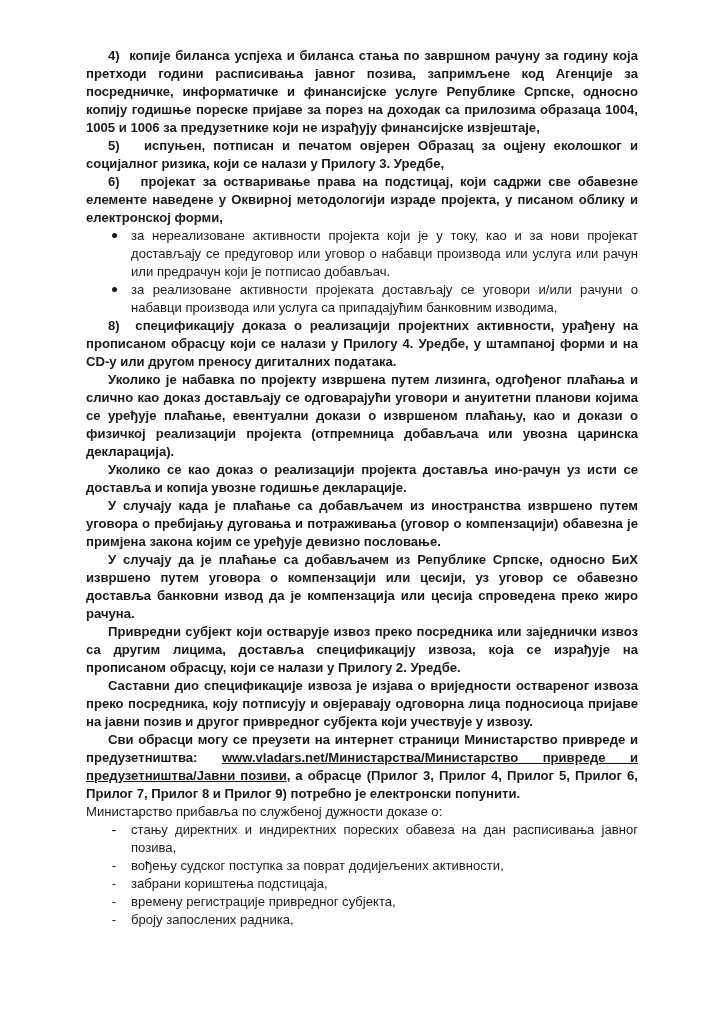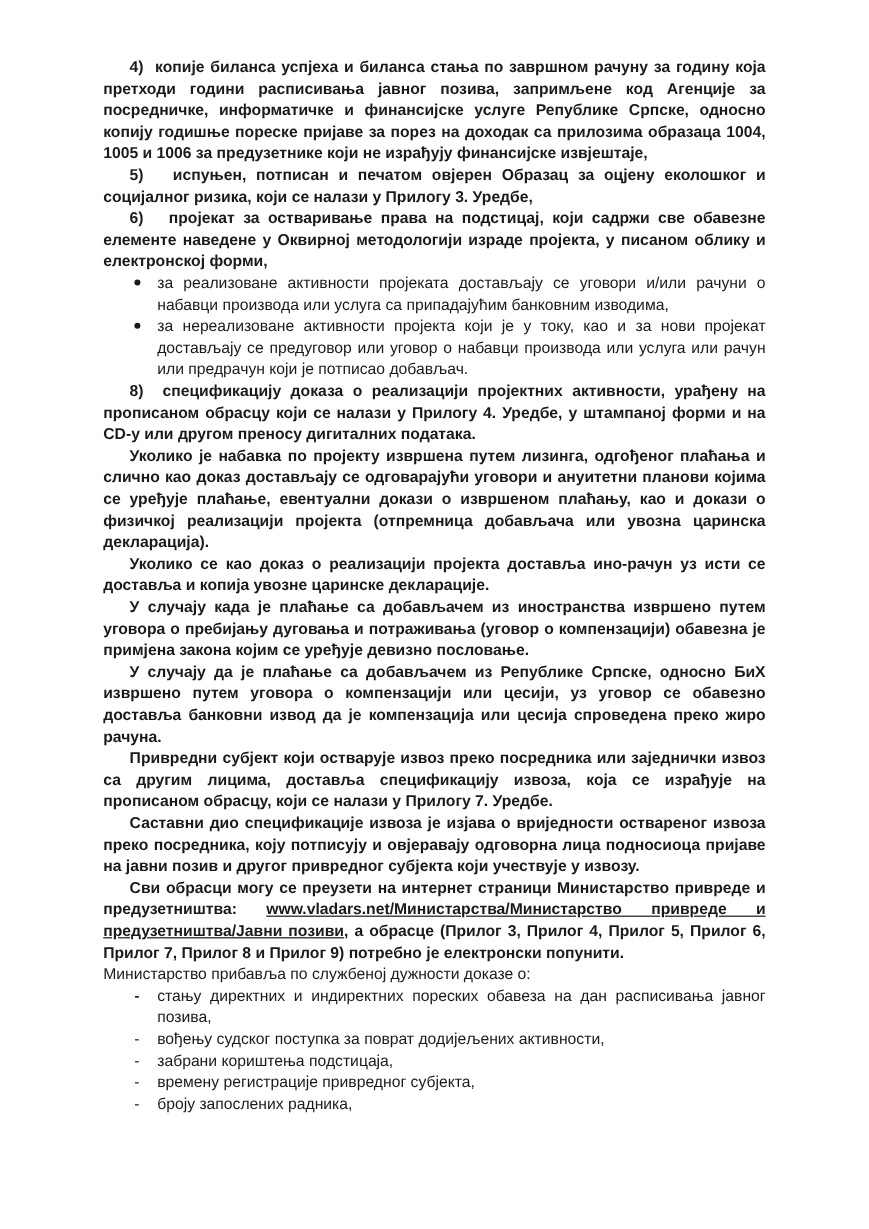--- a/index.html
+++ b/index.html
@@ -45,35 +45,35 @@
 
 <div class="page">
 
   <p class="p indent"><span>4)</span>&nbsp;&nbsp;<span>копије биланса успјеха и биланса стања по завршном рачуну за годину која претходи години расписивања јавног позива, запримљене код Агенције за посредничке, информатичке и финансијске услуге Републике Српске, односно копију годишње пореске пријаве за порез на доходак са прилозима образаца 1004, 1005 и 1006 за предузетнике који не израђују финансијске извјештаје,</span></p>
   <p class="p indent"><span>5)</span>&nbsp;&nbsp;&nbsp;<span>испуњен, потписан и печатом овјерен Образац за оцјену еколошког и социјалног ризика, који се налази у Прилогу 3. Уредбе,</span></p>
   <p class="p indent"><span>6)</span>&nbsp;&nbsp;&nbsp;<span>пројекат за остваривање права на подстицај, који садржи све обавезне елементе наведене у Оквирној методологији израде пројекта, у писаном облику и електронској форми,</span></p>
 
   <ul class="list">
     <li class="li">
       <span class="marker"><span class="bullet-dot"></span></span>
-      <span>за реализоване активности пројеката достављају се уговори и/или рачуни о набавци производа или услуга са припадајућим банковним изводима,</span>
+      <span>за нереализоване активности пројекта који је у току, као и за нови пројекат достављају се предуговор или уговор о набавци производа или услуга или рачун или предрачун који је потписао добављач.</span>
     </li>
     <li class="li">
       <span class="marker"><span class="bullet-dot"></span></span>
-      <span>за нереализоване активности пројекта који је у току, као и за нови пројекат достављају се предуговор или уговор о набавци производа или услуга или рачун или предрачун који је потписао добављач.</span>
+      <span>за реализоване активности пројеката достављају се уговори и/или рачуни о набавци производа или услуга са припадајућим банковним изводима,</span>
     </li>
   </ul>
 
   <p class="p indent"><span>8)</span>&nbsp;&nbsp;<span>спецификацију доказа о реализацији пројектних активности, урађену на прописаном обрасцу који се налази у Прилогу 4. Уредбе, у штампаној форми и на CD-у или другом преносу дигиталних података.</span></p>
 
   <p class="p indent">Уколико је набавка по пројекту извршена путем лизинга, одгођеног плаћања и слично као доказ достављају се одговарајући уговори и ануитетни планови којима се уређује плаћање, евентуални докази о извршеном плаћању, као и докази о физичкој реализацији пројекта (отпремница добављача или увозна царинска декларација).</p>
-  <p class="p indent">Уколико се као доказ о реализацији пројекта доставља ино-рачун уз исти се доставља и копија увозне царинске декларације.</p>
+  <p class="p indent">Уколико се као доказ о реализацији пројекта доставља ино-рачун уз исти се доставља и копија увозне годишње декларације.</p>
   <p class="p indent">У случају када је плаћање са добављачем из иностранства извршено путем уговора о пребијању дуговања и потраживања (уговор о компензацији) обавезна је примјена закона којим се уређује девизно пословање.</p>
   <p class="p indent">У случају да је плаћање са добављачем из Републике Српске, односно БиХ извршено путем уговора о компензацији или цесији, уз уговор се обавезно доставља банковни извод да је компензација или цесија спроведена преко жиро рачуна.</p>
-  <p class="p indent">Привредни субјект који остварује извоз преко посредника или заједнички извоз са другим лицима, доставља спецификацију извоза, која се израђује на прописаном обрасцу, који се налази у Прилогу 7. Уредбе.</p>
+  <p class="p indent">Привредни субјект који остварује извоз преко посредника или заједнички извоз са другим лицима, доставља спецификацију извоза, која се израђује на прописаном обрасцу, који се налази у Прилогу 2. Уредбе.</p>
   <p class="p indent">Саставни дио спецификације извоза је изјава о вриједности оствареног извоза преко посредника, коју потписују и овјеравају одговорна лица подносиоца пријаве на јавни позив и другог привредног субјекта који учествује у извозу.</p>
 
   <p class="p indent"><span>Сви обрасци могу се преузети на интернет страници Министарство привреде и предузетништва: </span><span class="link">www.vladars.net/Министарства/Министарство привреде и предузетништва/Јавни позиви</span><span>, а обрасце (Прилог 3, Прилог 4, Прилог 5, Прилог 6, Прилог 7, Прилог 8 и Прилог 9) потребно је електронски попунити.</span></p>
 
   <p class="p noindent">Министарство прибавља по службеној дужности доказе о:</p>
 
   <ul class="list">
     <li class="li"><span class="marker">-</span></li>
     <li class="li"><span class="marker">-</span><span>стању директних и индиректних пореских обавеза на дан расписивања јавног позива,</span></li>
     <li class="li"><span class="marker">-</span><span>вођењу судског поступка за поврат додијељених активности,</span></li>

